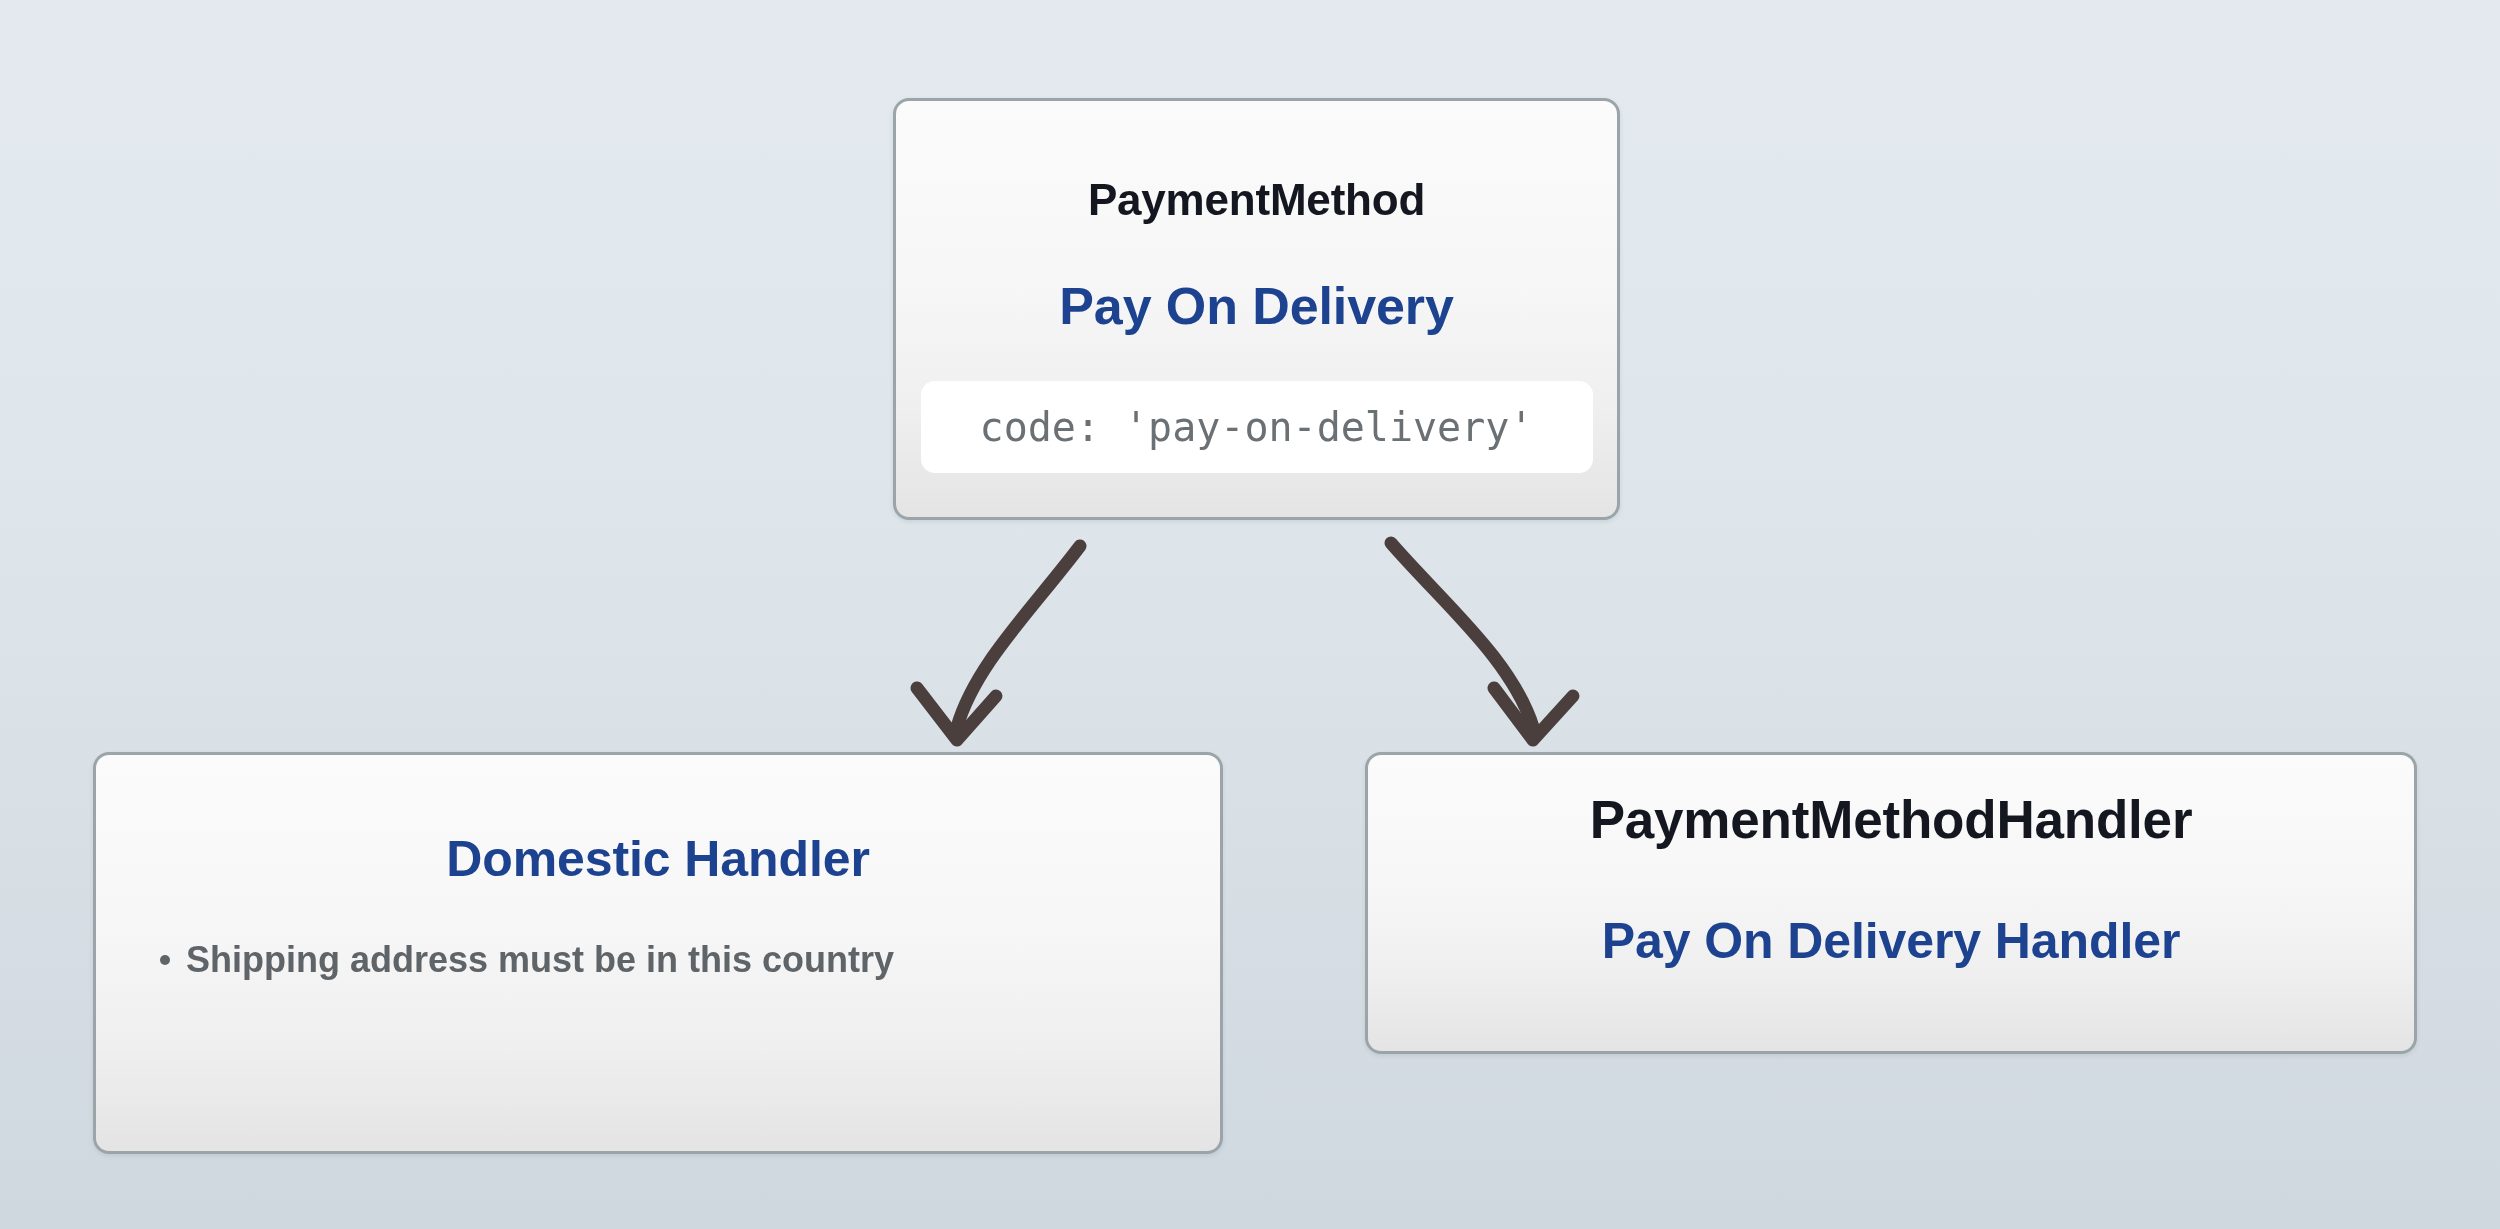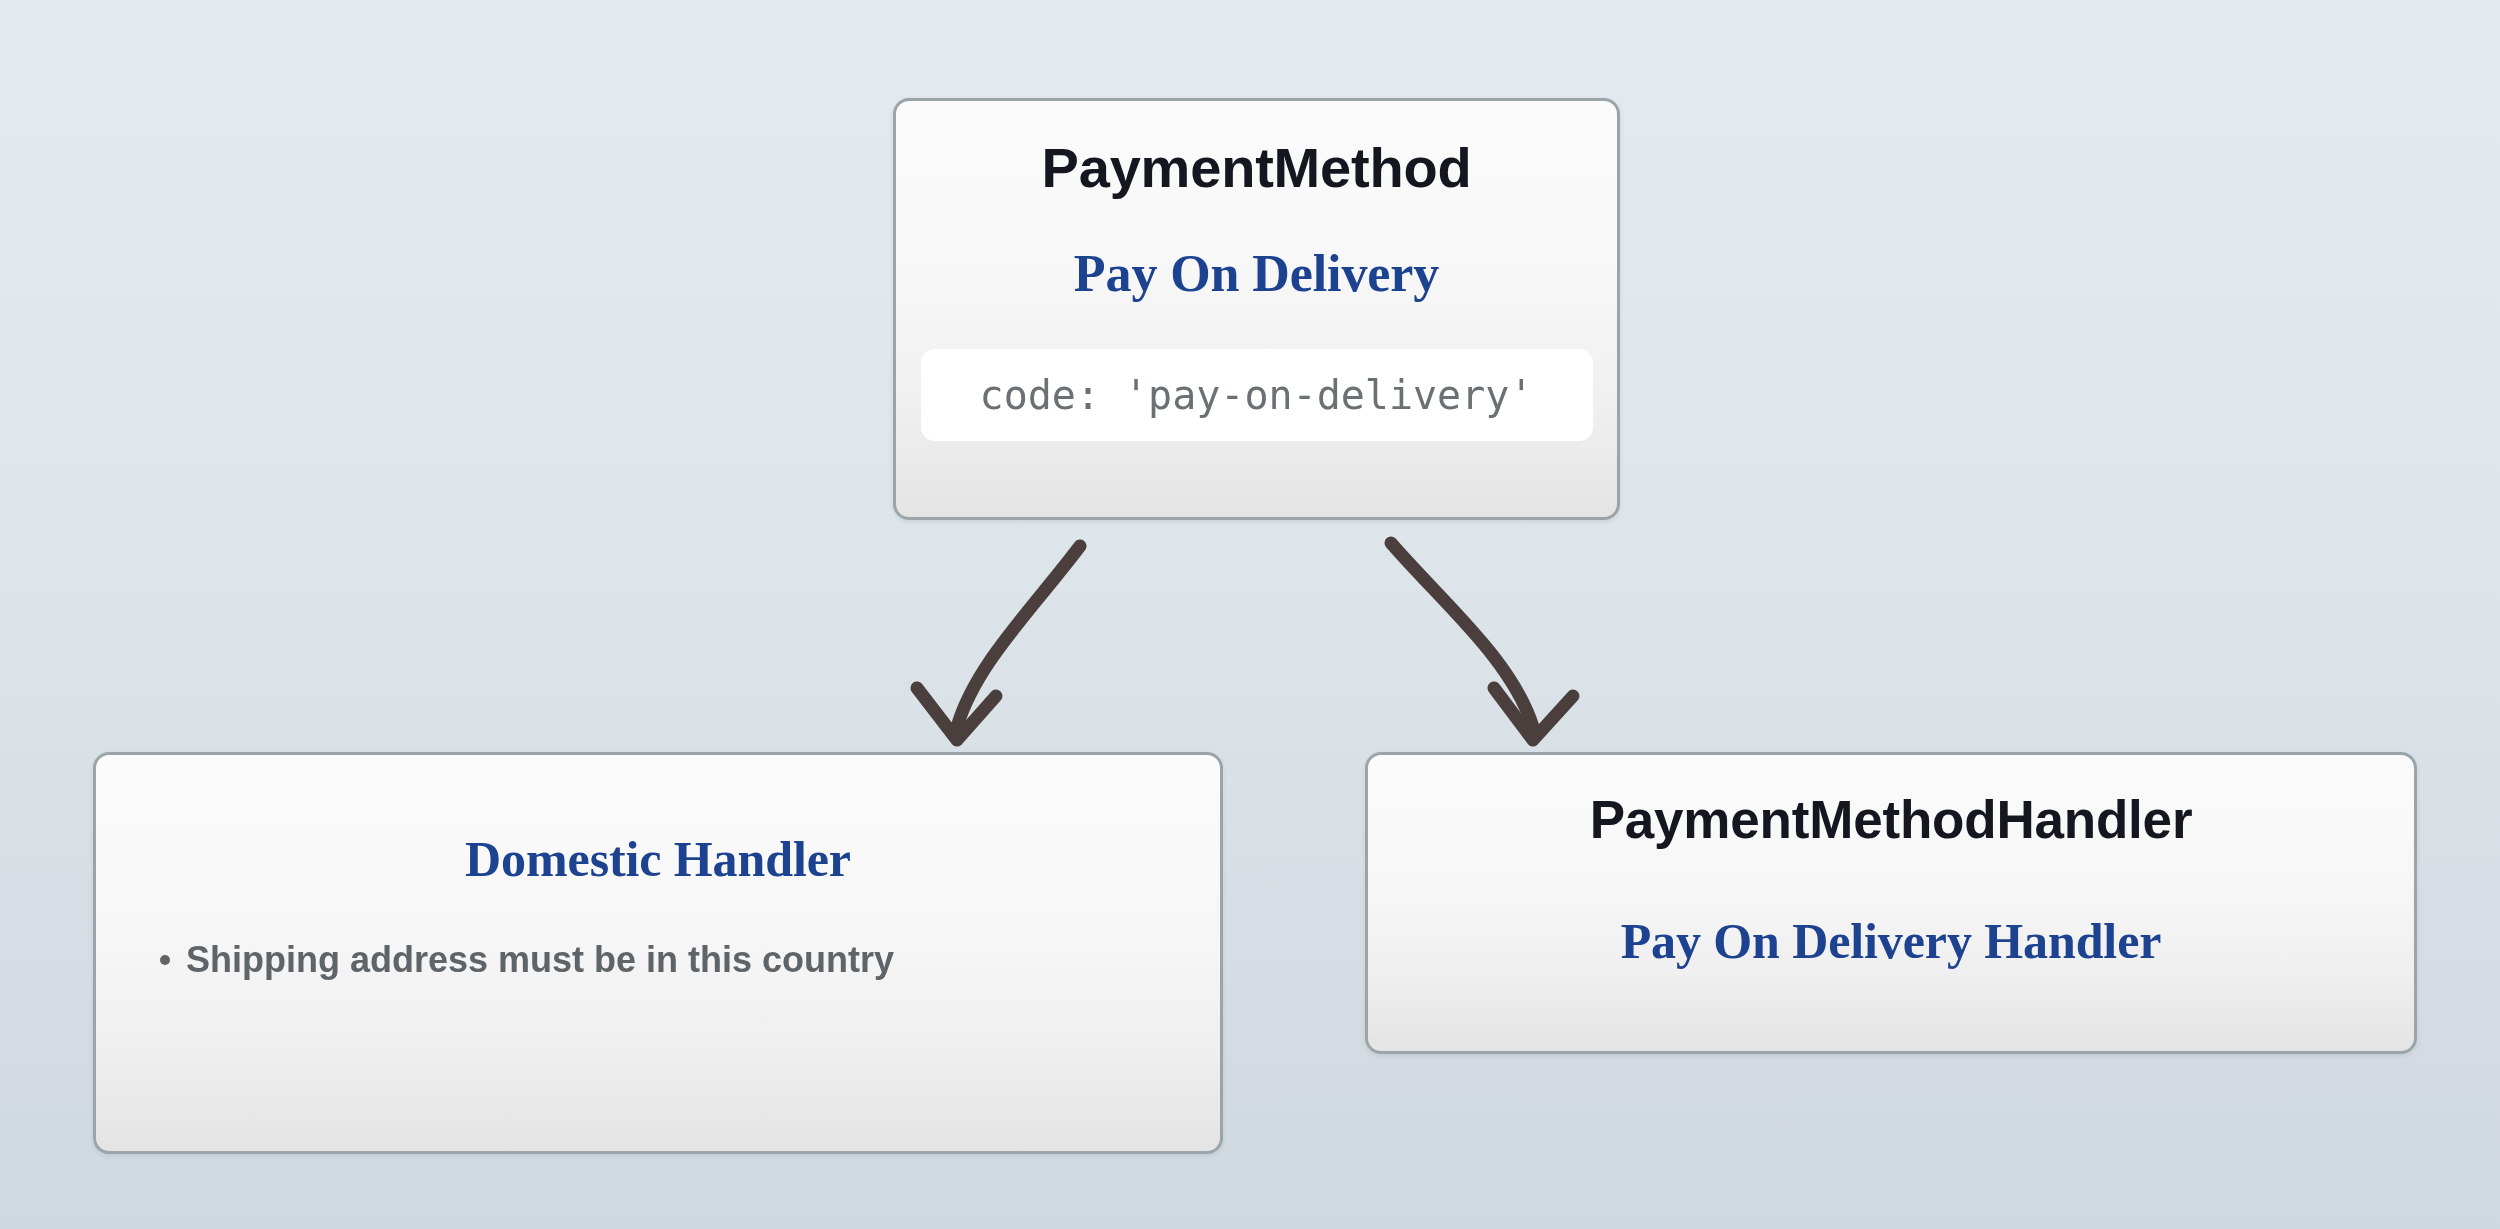--- a/index.html
+++ b/index.html
@@ -52,21 +52,20 @@
     text-align: center;
     white-space: nowrap;
   }
 
   .node-subtitle {
     color: #1d4390;
     font-weight: bold;
     letter-spacing: -0.1px;
     text-align: center;
     white-space: nowrap;
-    font-family: Liberation Serif, serif;
   }
 
   .code-badge {
     background: #ffffff;
     border-radius: 14px;
     color: #6a7074;
     font-family: "DejaVu Sans Mono", "Liberation Mono", monospace;
     text-align: center;
     white-space: pre;
     box-sizing: border-box;
@@ -101,21 +100,21 @@
   }
 
   
   #node-payment-method {
     left: 893px;
     top: 98px;
     width: 727px;
     height: 422px;
     padding-top: 32px;
   }
-  #node-payment-method .node-title { font-size: 56px; line-height: 70px; }
+  #node-payment-method .node-title { font-size: 44px; line-height: 70px; margin-top: 32px; }
   #node-payment-method .node-subtitle { font-size: 52px; line-height: 66px; margin-top: 38px; }
   #node-payment-method .code-badge {
     margin-top: 42px;
     width: 672px;
     height: 92px;
     font-size: 40px;
   }
 
   #node-eligibility-checker {
     left: 93px;

